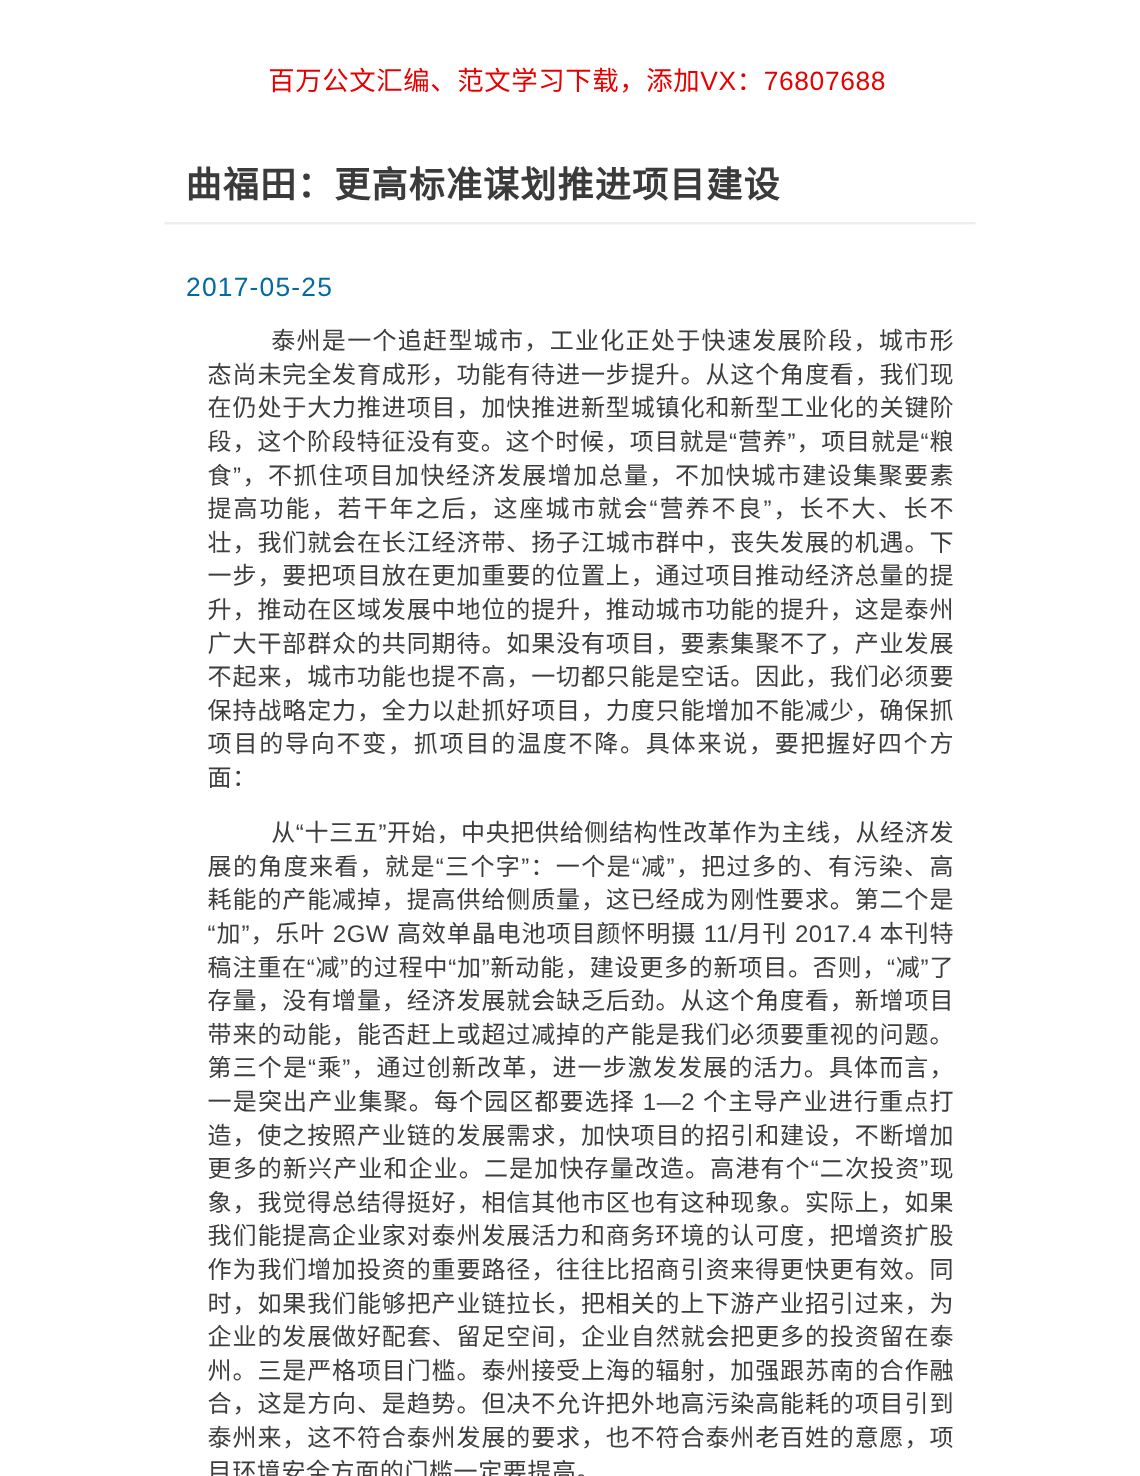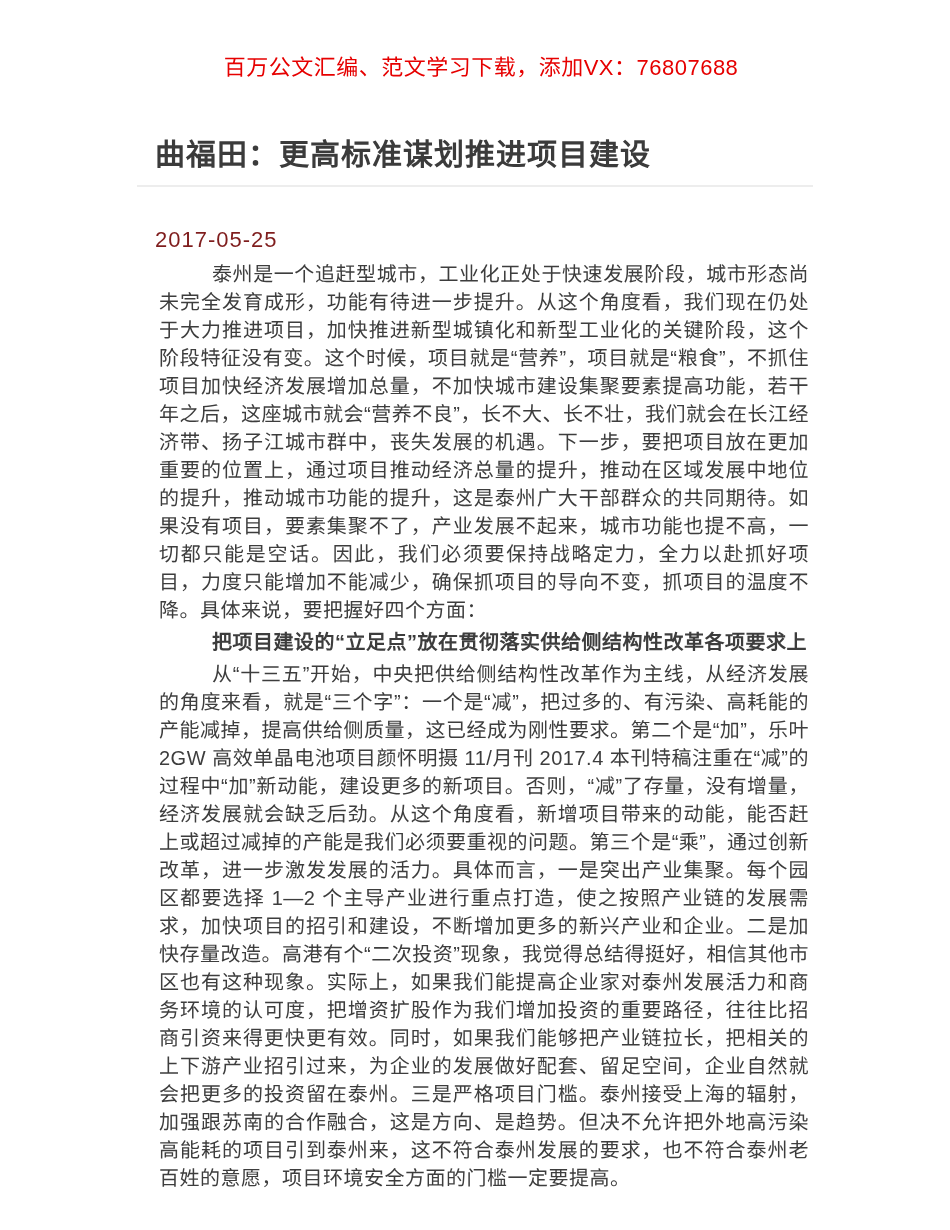--- a/index.html
+++ b/index.html
@@ -52,43 +52,42 @@
     margin: 7px 0 0 18px;
     width: 658px;
     font-size: 20px;
     line-height: 28px;
     color: #3d3d3d;
     text-align: justify;
     text-justify: inter-ideograph;
     letter-spacing: 0.5px;
   }
   .para {
-    margin: 4px;
+    margin: 18px;
     text-indent: 53px;
   }
   .subhead {
     font-weight: 700;
   }
 </style>
 </head>
 <body>
 
 <div class="page">
 
   <div class="notice" style="color: rgb(230, 0, 0);">百万公文汇编、范文学习下载，添加VX：76807688</div>
 
   <div class="article">
 
     <h1 class="title" style="color: rgb(59, 59, 59);">曲福田：更高标准谋划推进项目建设</h1>
 
     <div class="divider" style="border-bottom-color: rgb(237, 237, 237);"></div>
 
-    <div class="date" style="color: #7f1d1d;">2017-05-25</div>
+    <div class="date" style="color: #0369a1;">2017-05-25</div>
 
     <div class="content" style="color: rgb(61, 61, 61);">
       <p class="para">泰州是一个追赶型城市，工业化正处于快速发展阶段，城市形态尚未完全发育成形，功能有待进一步提升。从这个角度看，我们现在仍处于大力推进项目，加快推进新型城镇化和新型工业化的关键阶段，这个阶段特征没有变。这个时候，项目就是“营养”，项目就是“粮食”，不抓住项目加快经济发展增加总量，不加快城市建设集聚要素提高功能，若干年之后，这座城市就会“营养不良”，长不大、长不壮，我们就会在长江经济带、扬子江城市群中，丧失发展的机遇。下一步，要把项目放在更加重要的位置上，通过项目推动经济总量的提升，推动在区域发展中地位的提升，推动城市功能的提升，这是泰州广大干部群众的共同期待。如果没有项目，要素集聚不了，产业发展不起来，城市功能也提不高，一切都只能是空话。因此，我们必须要保持战略定力，全力以赴抓好项目，力度只能增加不能减少，确保抓项目的导向不变，抓项目的温度不降。具体来说，要把握好四个方面：</p>
-      <p class="para subhead">把项目建设的“立足点”放在贯彻落实供给侧结构性改革各项要求上</p>
       <p class="para">从“十三五”开始，中央把供给侧结构性改革作为主线，从经济发展的角度来看，就是“三个字”：一个是“减”，把过多的、有污染、高耗能的产能减掉，提高供给侧质量，这已经成为刚性要求。第二个是“加”，乐叶 2GW 高效单晶电池项目颜怀明摄 11/月刊 2017.4 本刊特稿注重在“减”的过程中“加”新动能，建设更多的新项目。否则，“减”了存量，没有增量，经济发展就会缺乏后劲。从这个角度看，新增项目带来的动能，能否赶上或超过减掉的产能是我们必须要重视的问题。第三个是“乘”，通过创新改革，进一步激发发展的活力。具体而言，一是突出产业集聚。每个园区都要选择 1—2 个主导产业进行重点打造，使之按照产业链的发展需求，加快项目的招引和建设，不断增加更多的新兴产业和企业。二是加快存量改造。高港有个“二次投资”现象，我觉得总结得挺好，相信其他市区也有这种现象。实际上，如果我们能提高企业家对泰州发展活力和商务环境的认可度，把增资扩股作为我们增加投资的重要路径，往往比招商引资来得更快更有效。同时，如果我们能够把产业链拉长，把相关的上下游产业招引过来，为企业的发展做好配套、留足空间，企业自然就会把更多的投资留在泰州。三是严格项目门槛。泰州接受上海的辐射，加强跟苏南的合作融合，这是方向、是趋势。但决不允许把外地高污染高能耗的项目引到泰州来，这不符合泰州发展的要求，也不符合泰州老百姓的意愿，项目环境安全方面的门槛一定要提高。</p>
     </div>
 
   </div>
 
 </div>
 
 </body></html>

